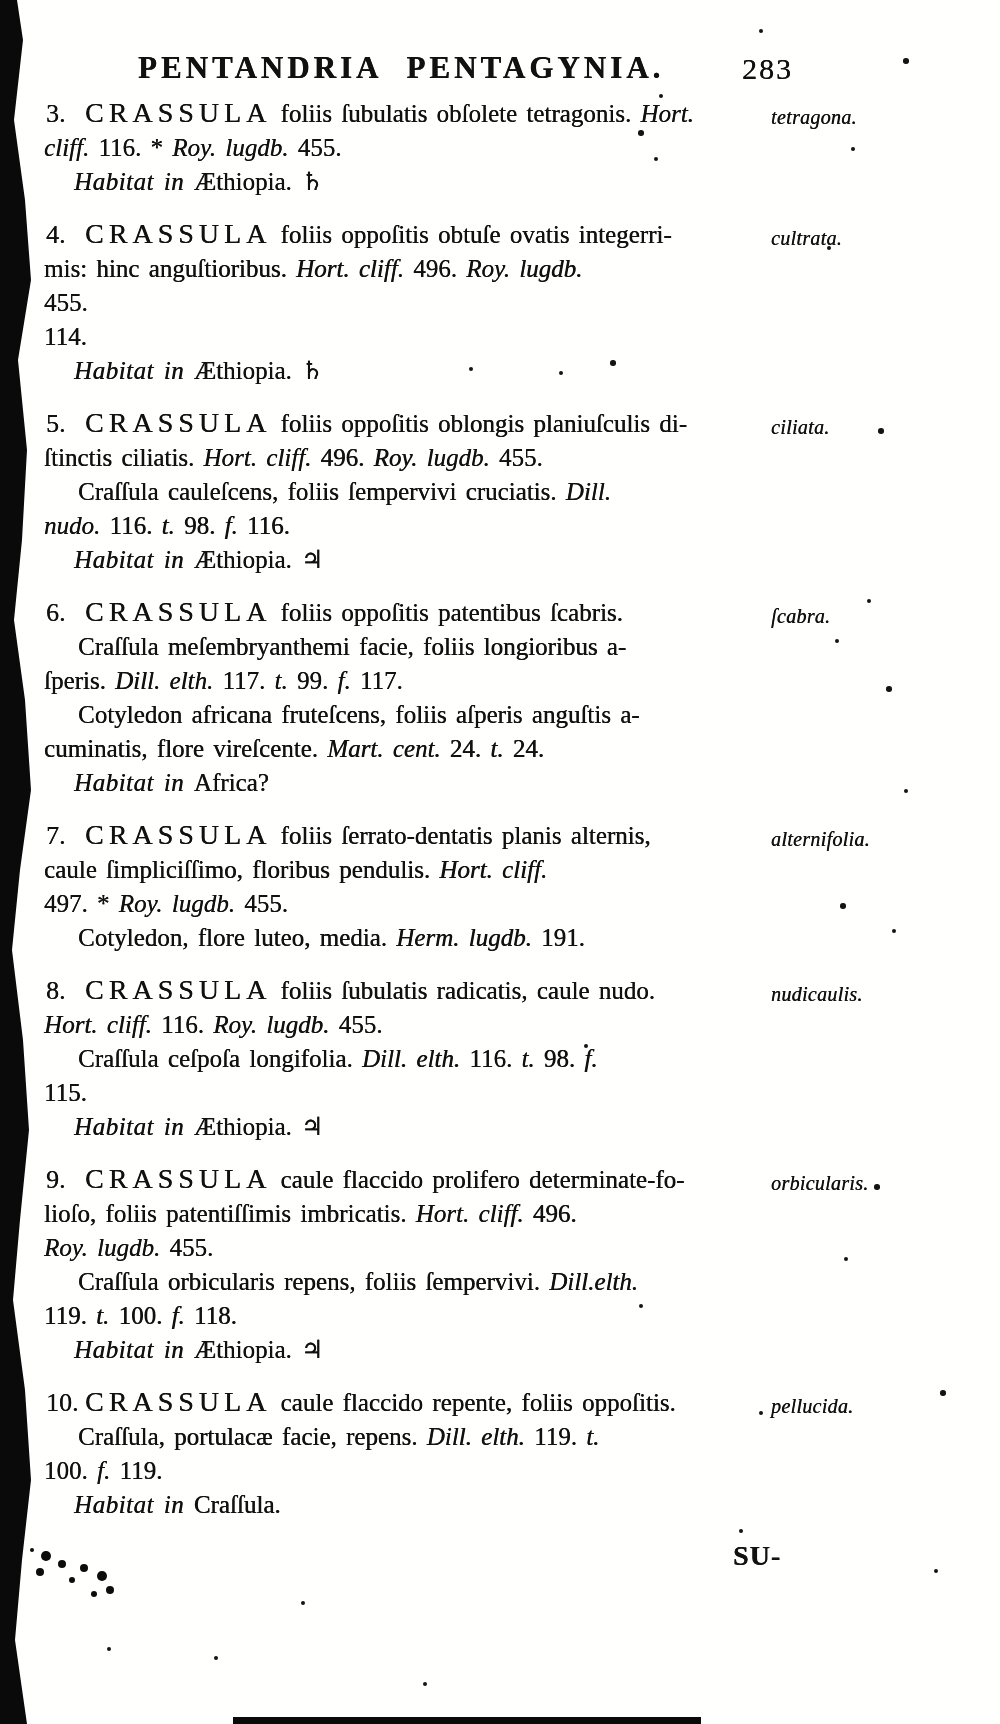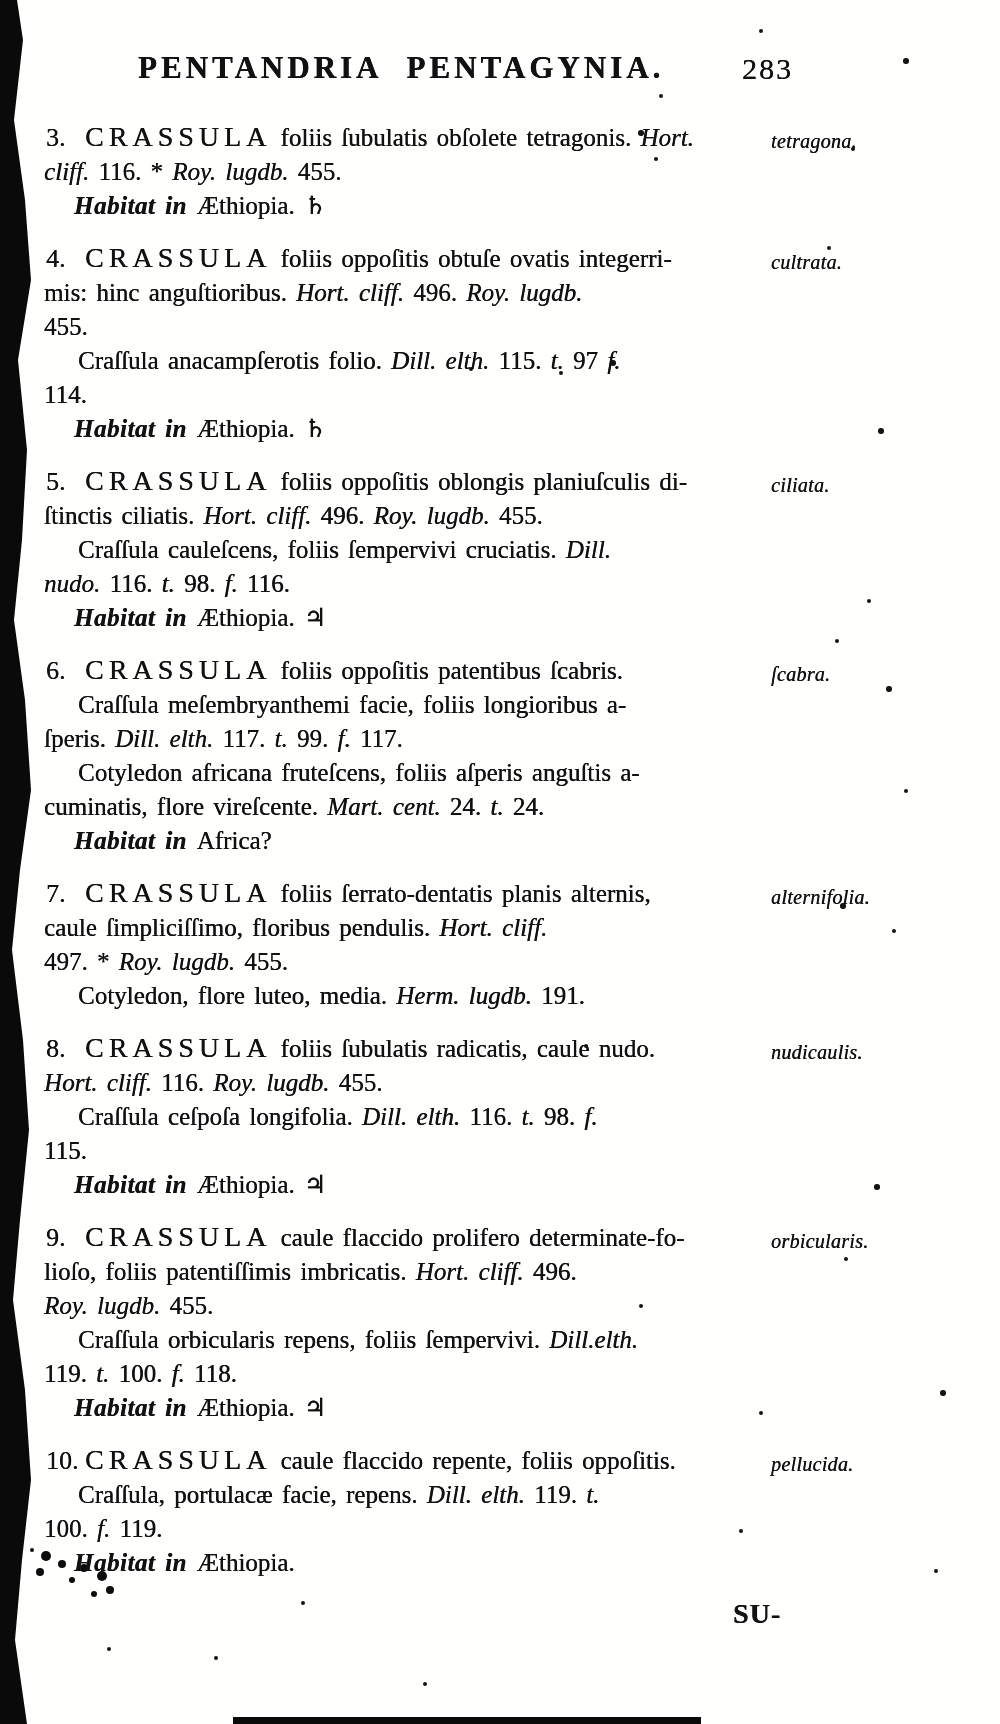--- a/index.html
+++ b/index.html
@@ -42,35 +42,35 @@
   }
   .bottombar{position:absolute;left:233px;top:1717px;width:468px;height:7px;background:#0a0a0a;}
 
   .header{position:relative;height:46px;margin-top:50px;padding-left:28px;}
   .header .title{
     position:absolute;left:138px;top:0;
     font-size:31px;letter-spacing:4px;word-spacing:14px;font-weight:bold;
   }
   .header .pageno{position:absolute;left:742px;top:2px;font-size:30px;letter-spacing:2px;}
 
-  .entries{position:relative;margin-top:24px;width:1000px;}
+  .entries{position:relative;width:1000px;}
   .entry{margin-bottom:18px;}
   .line{
     position:relative;white-space:nowrap;
     line-height:34px;font-size:25px;word-spacing:3px;
   }
   .line.first{padding-left:46px;}
   .line.cont{padding-left:44px;}
   .line.syn{padding-left:78px;}
   .line.habitat{padding-left:74px;}
   .num{display:inline-block;width:39px;font-size:26px;}
   .s-g{font-size:28px;letter-spacing:5px;}
   .s-r{font-style:normal;}
   .s-i{font-style:italic;}
-  .line.habitat .s-i{letter-spacing:0.5px;font-weight:bold;}
+  .line.habitat .s-i{letter-spacing:0.5px;}
   .margin{
     position:absolute;left:771px;top:4px;
     font-style:italic;font-size:20px;letter-spacing:0.3px;white-space:nowrap;
   }
   .catchword{padding-left:733px;font-size:28px;font-weight:bold;letter-spacing:1px;}
 </style>
 </head>
 <body>
 
 <div class="page">
@@ -87,21 +87,20 @@
   <div class="entries">
       <div class="entry">
         <div class="line first"><span class="num">3.</span><span class="s-g">CRASSULA</span><span class="s-r"> foliis ſubulatis obſolete tetragonis. </span><span class="s-i">Hort.</span><span class="margin">tetragona.</span></div>
         <div class="line cont"><span class="s-i">cliff. </span><span class="s-r">116.  * </span><span class="s-i">Roy. lugdb. </span><span class="s-r">455.</span></div>
         <div class="line habitat"><span class="s-i">Habitat in </span><span class="s-r"> Æthiopia. ♄</span></div>
       </div>
       <div class="entry">
         <div class="line first"><span class="num">4.</span><span class="s-g">CRASSULA</span><span class="s-r"> foliis oppoſitis obtuſe ovatis integerri-</span><span class="margin">cultrata.</span></div>
         <div class="line cont"><span class="s-r">mis: hinc anguſtioribus.  </span><span class="s-i">Hort. cliff. </span><span class="s-r">496. </span><span class="s-i">Roy. lugdb.</span></div>
         <div class="line cont"><span class="s-r">455.</span></div>
-        <div class="line syn"><span class="s-r">Craſſula anacampſerotis folio. </span><span class="s-i">Dill. elth. </span><span class="s-r">115. </span><span class="s-i">t. </span><span class="s-r">97 </span><span class="s-i">f.</span></div>
         <div class="line cont"><span class="s-r">114.</span></div>
         <div class="line habitat"><span class="s-i">Habitat in </span><span class="s-r"> Æthiopia. ♄</span></div>
       </div>
       <div class="entry">
         <div class="line first"><span class="num">5.</span><span class="s-g">CRASSULA</span><span class="s-r"> foliis oppoſitis oblongis planiuſculis di-</span><span class="margin">ciliata.</span></div>
         <div class="line cont"><span class="s-r">ſtinctis ciliatis. </span><span class="s-i">Hort. cliff. </span><span class="s-r">496. </span><span class="s-i">Roy. lugdb. </span><span class="s-r">455.</span></div>
         <div class="line syn"><span class="s-r">Craſſula cauleſcens, foliis ſempervivi cruciatis. </span><span class="s-i">Dill.</span></div>
         <div class="line cont"><span class="s-i">nudo. </span><span class="s-r">116. </span><span class="s-i">t. </span><span class="s-r">98. </span><span class="s-i">f. </span><span class="s-r">116.</span></div>
         <div class="line habitat"><span class="s-i">Habitat in </span><span class="s-r"> Æthiopia. ♃</span></div>
       </div>
@@ -131,18 +130,18 @@
         <div class="line cont"><span class="s-r">lioſo, foliis patentiſſimis imbricatis. </span><span class="s-i">Hort. cliff. </span><span class="s-r">496.</span></div>
         <div class="line cont"><span class="s-i">Roy. lugdb. </span><span class="s-r">455.</span></div>
         <div class="line syn"><span class="s-r">Craſſula orbicularis repens, foliis ſempervivi. </span><span class="s-i">Dill.elth.</span></div>
         <div class="line cont"><span class="s-r">119. </span><span class="s-i">t. </span><span class="s-r">100. </span><span class="s-i">f. </span><span class="s-r">118.</span></div>
         <div class="line habitat"><span class="s-i">Habitat in </span><span class="s-r"> Æthiopia. ♃</span></div>
       </div>
       <div class="entry">
         <div class="line first"><span class="num">10.</span><span class="s-g">CRASSULA</span><span class="s-r"> caule flaccido repente, foliis oppoſitis.</span><span class="margin">pellucida.</span></div>
         <div class="line syn"><span class="s-r">Craſſula, portulacæ  facie, repens. </span><span class="s-i">Dill. elth. </span><span class="s-r">119. </span><span class="s-i">t.</span></div>
         <div class="line cont"><span class="s-r">100. </span><span class="s-i">f. </span><span class="s-r">119.</span></div>
-        <div class="line habitat"><span class="s-i">Habitat in </span><span class="s-r"> Æthiopia.</span></div>
+        <div class="line habitat"><span class="s-i">Habitat in </span><span class="s-r"> Craſſula.</span></div>
       </div>
     </div>
 
   <div class="catchword">SU-</div>
 </div>
 
 </body></html>

